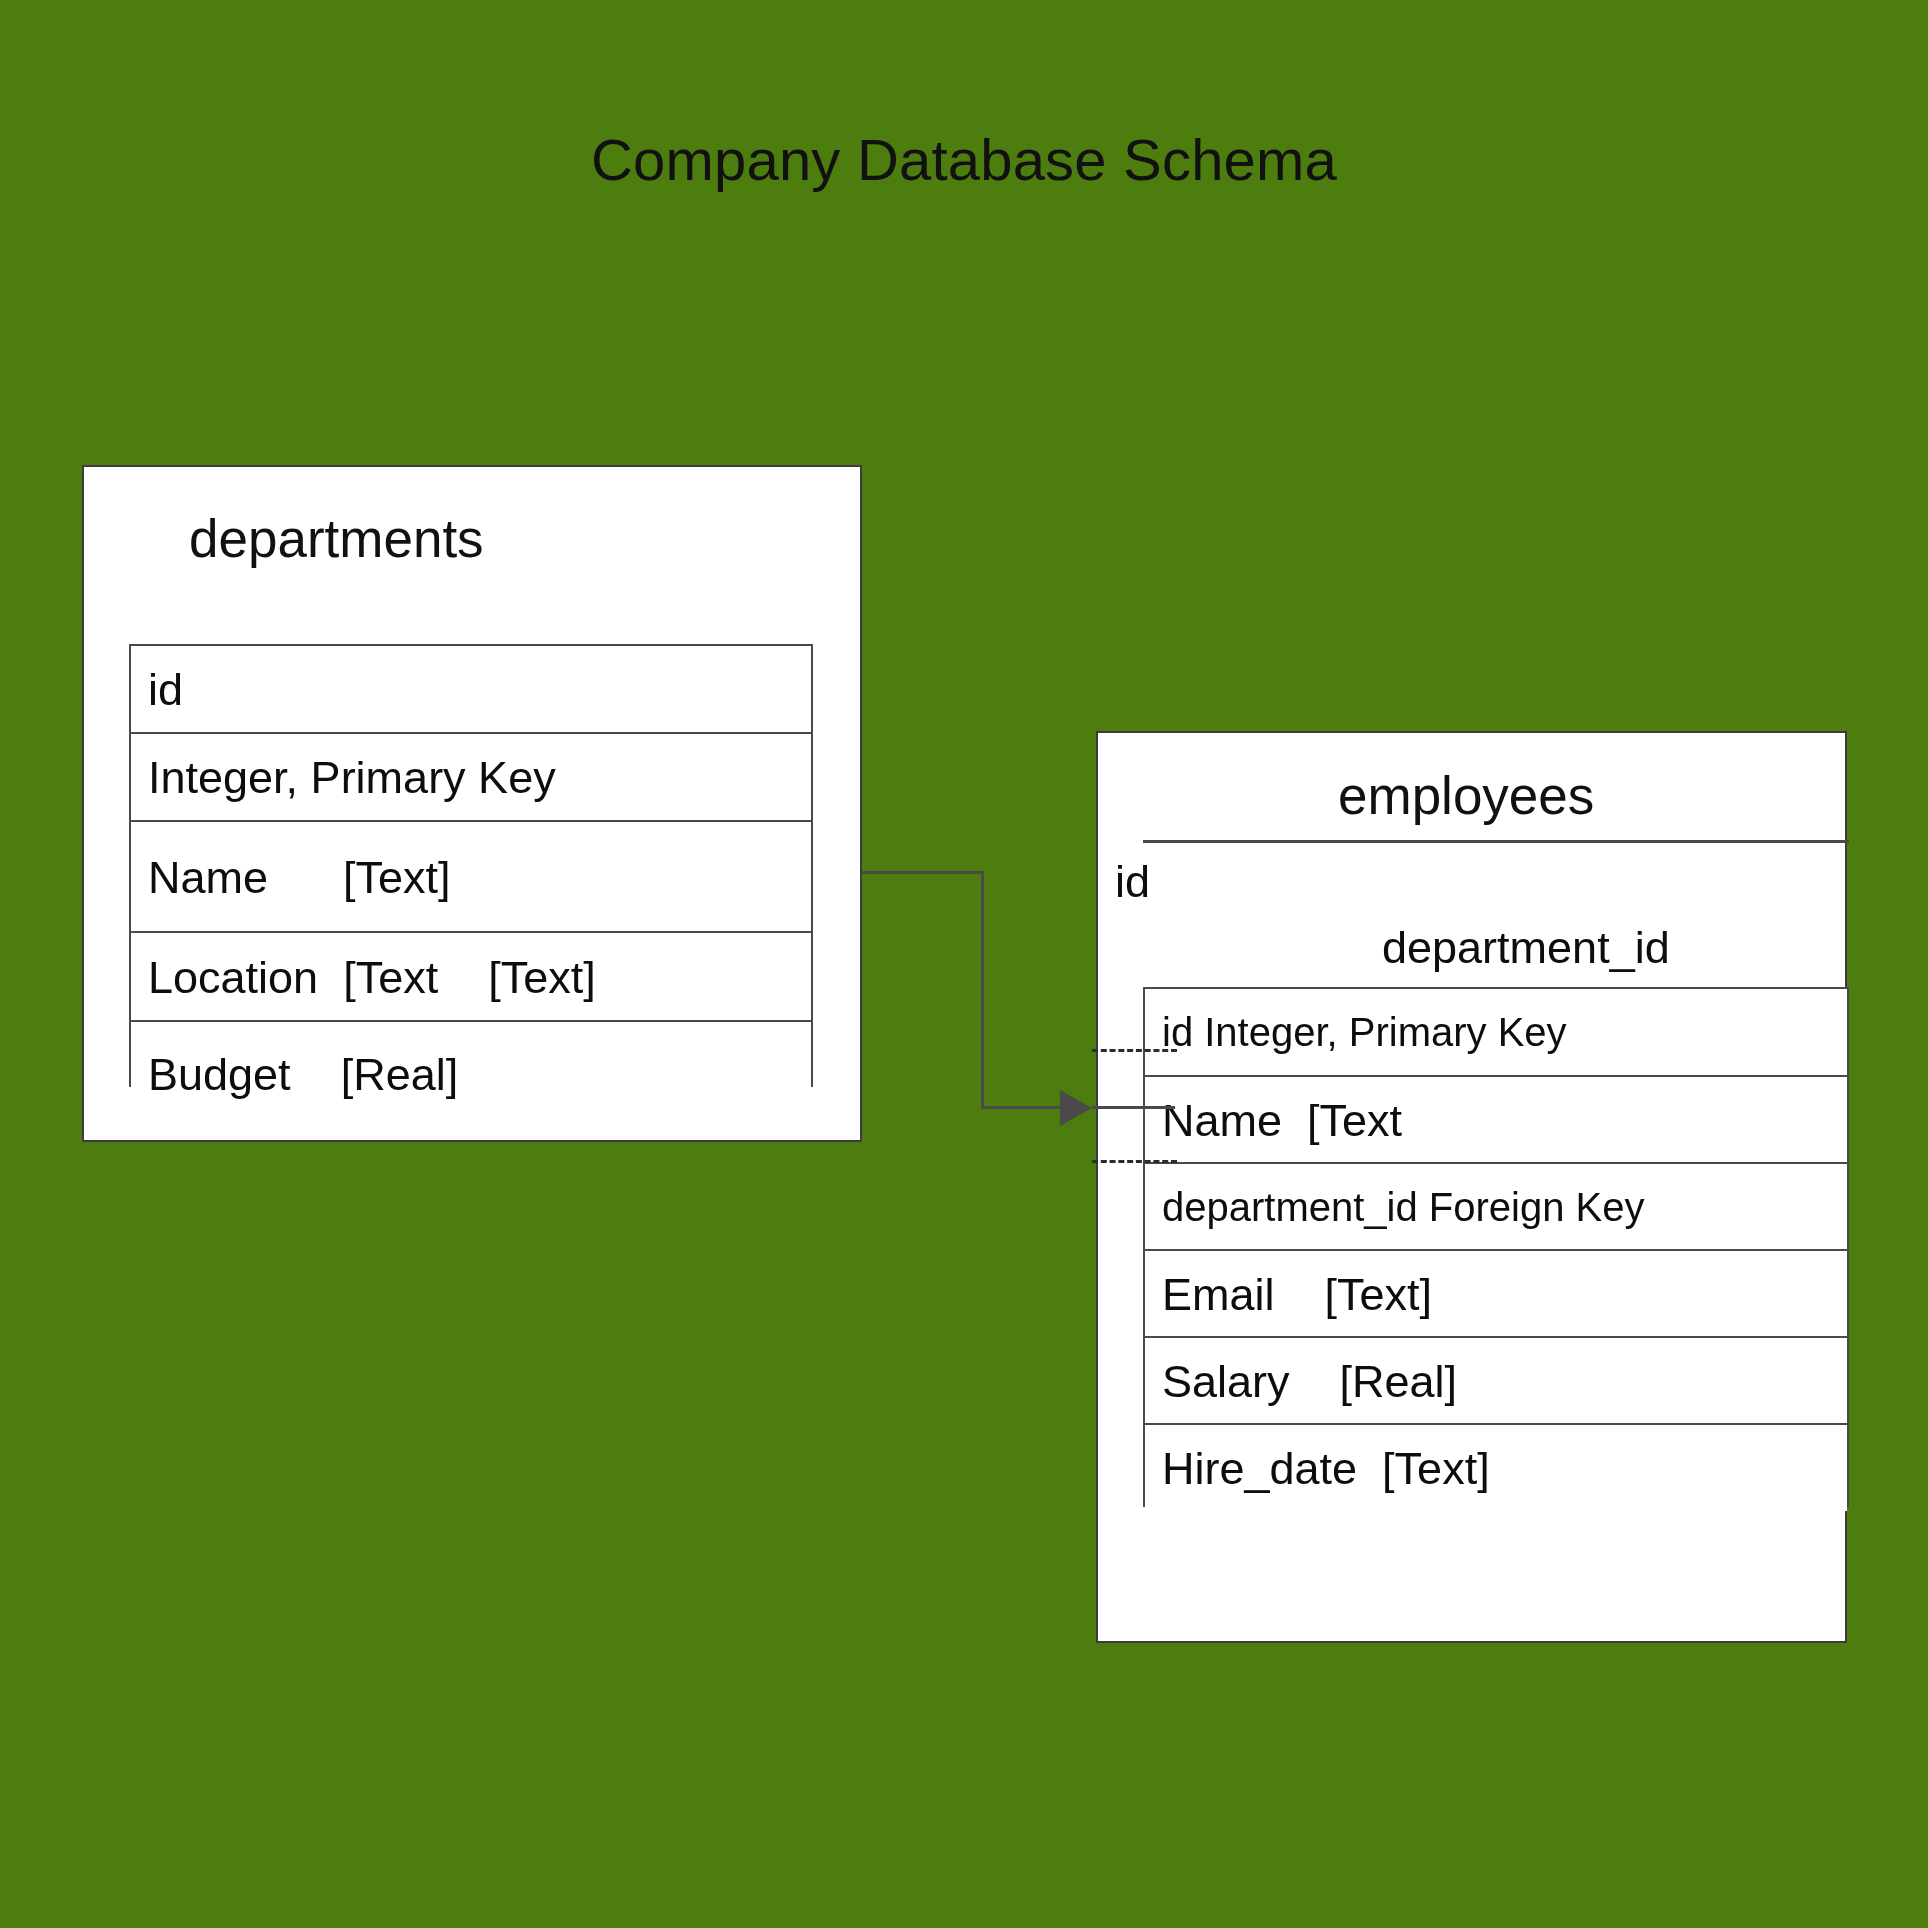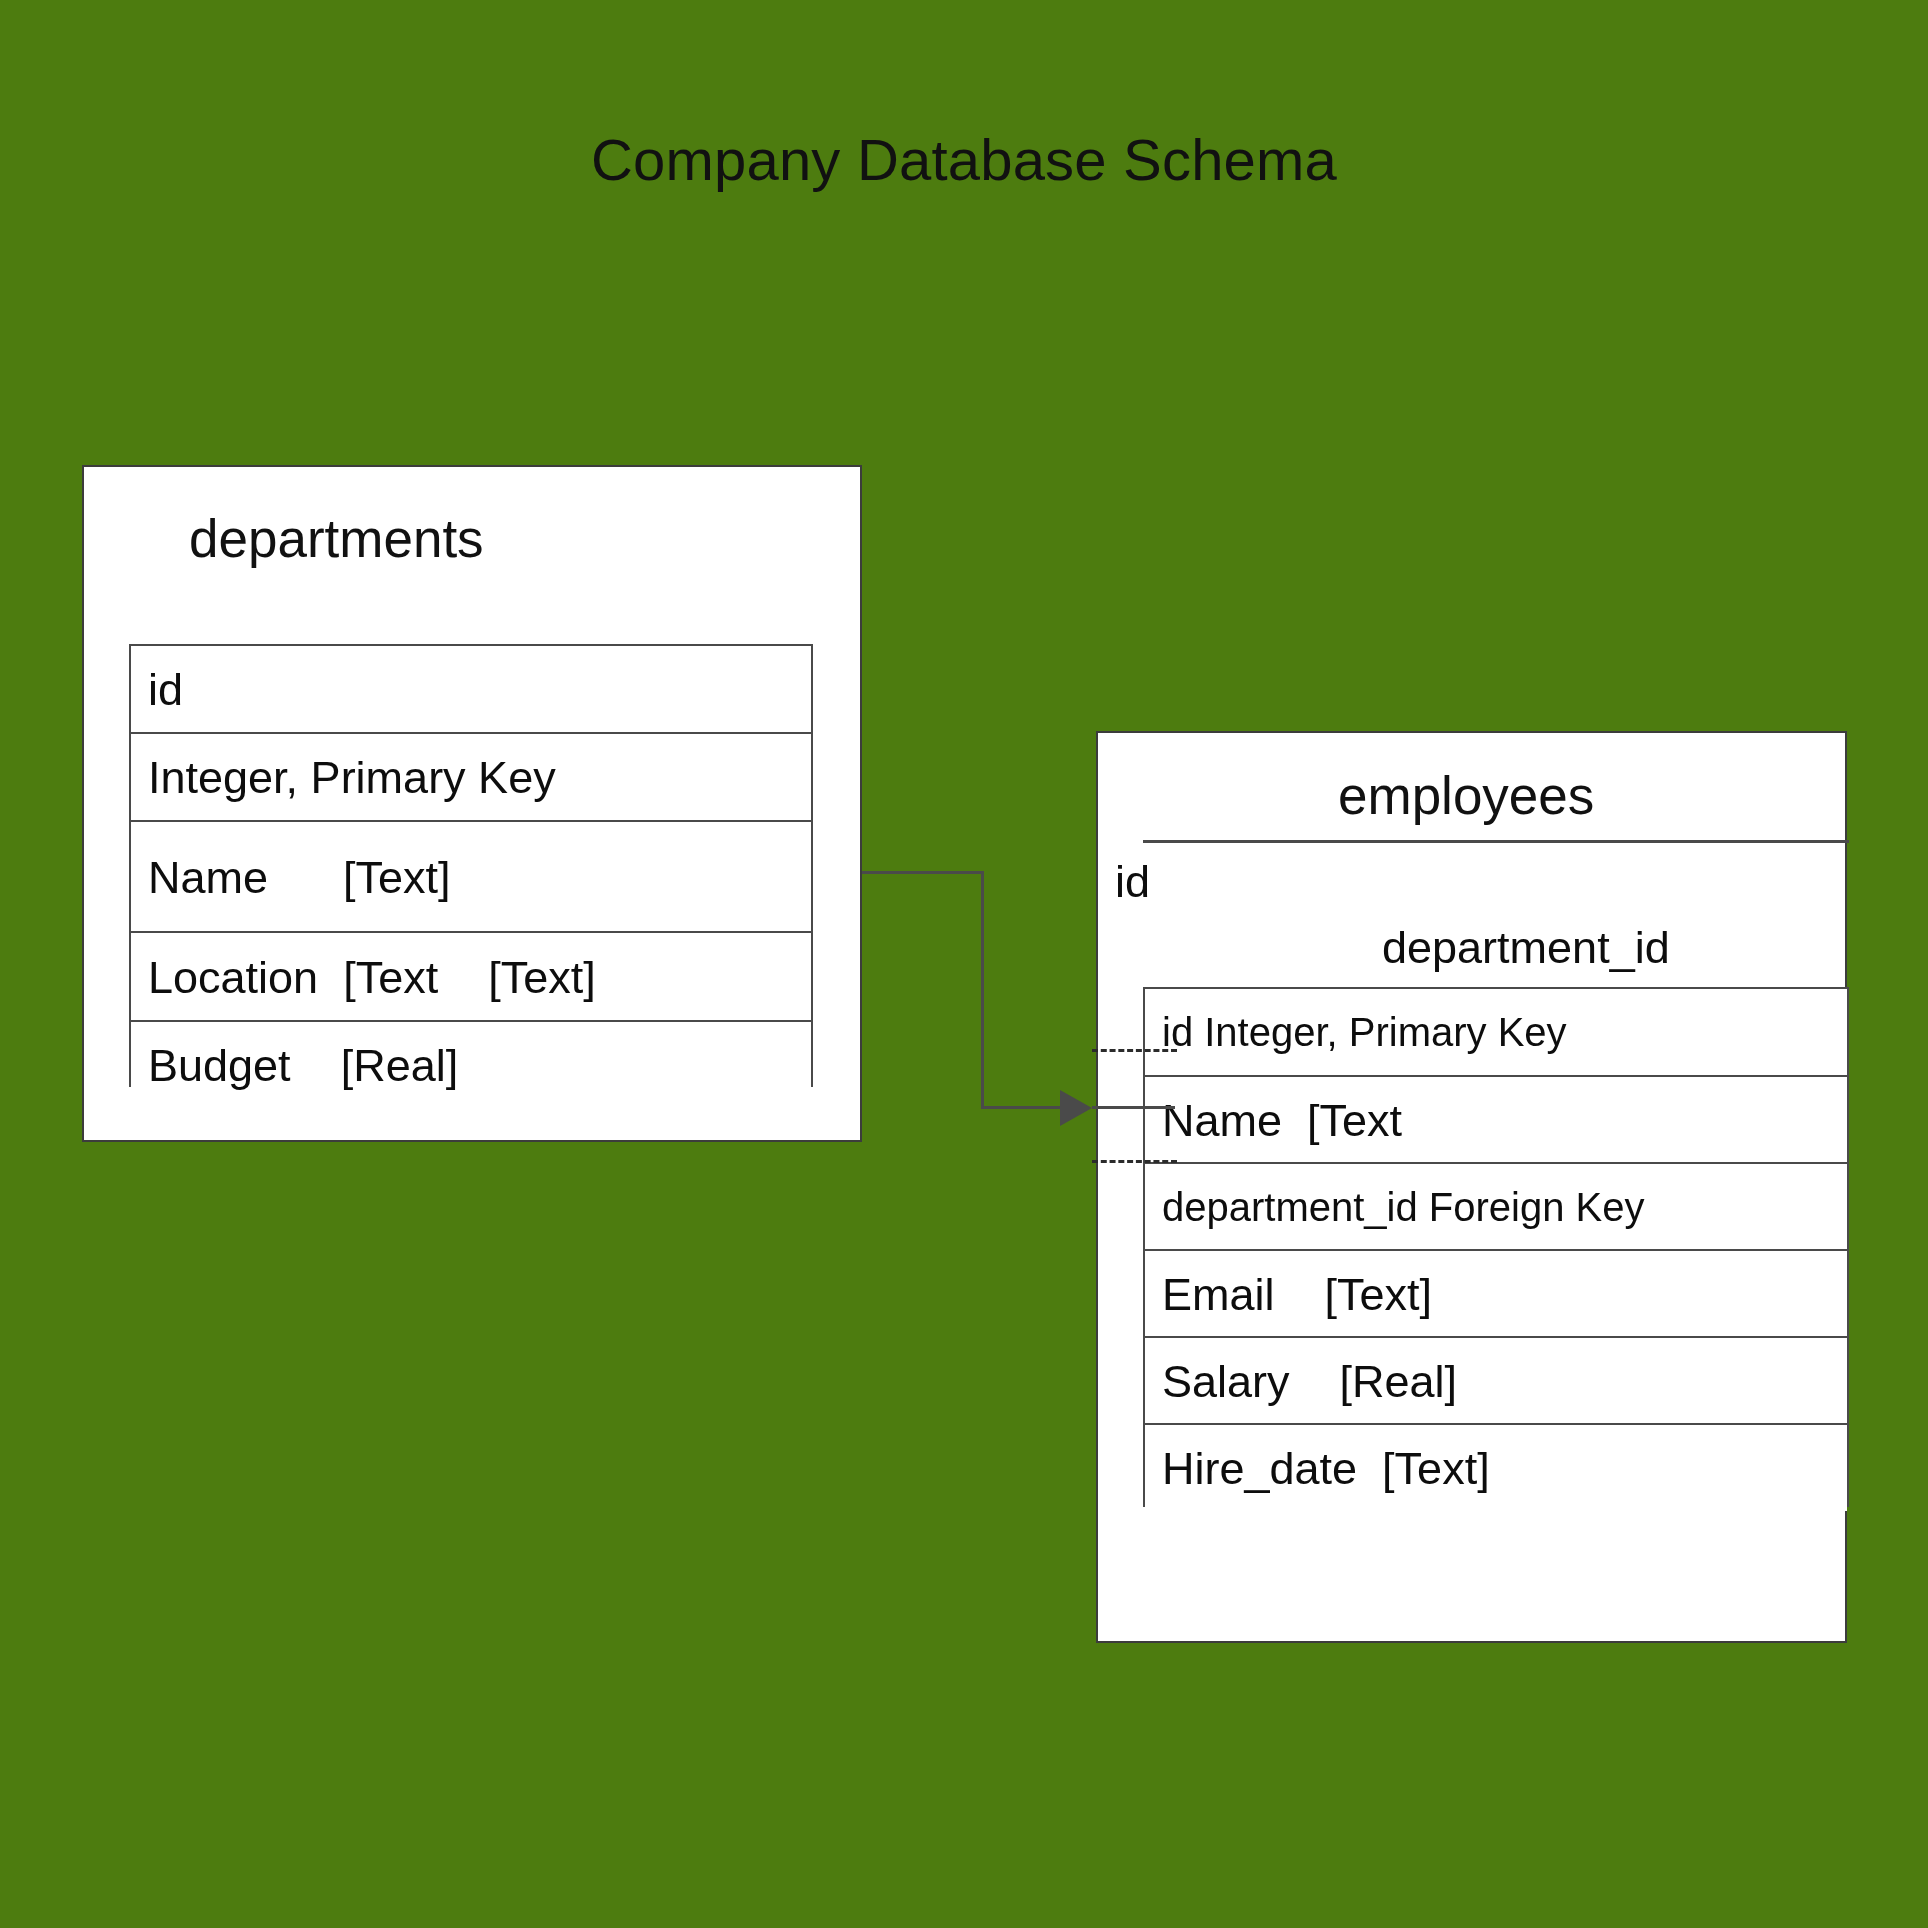--- a/index.html
+++ b/index.html
@@ -131,21 +131,21 @@
       </div>
 
       <div class="field-row" style="height:111px;">
         <span class="field-text">Name      [Text]</span>
       </div>
 
       <div class="field-row" style="height:89px;">
         <span class="field-text">Location  [Text    [Text]</span>
       </div>
 
-      <div class="field-row" style="height:85px;">
+      <div class="field-row" style="height:85px;margin-top:9px;">
         <span class="field-text">Budget    [Real]</span>
       </div>
 
     </div>
   </div>
 
   <div class="entity-box" style="left:1096px; top:731px; width:751px; height:912px;">
 
     <div class="entity-title" style="left:212px; top:36px;">employees</div>
 

